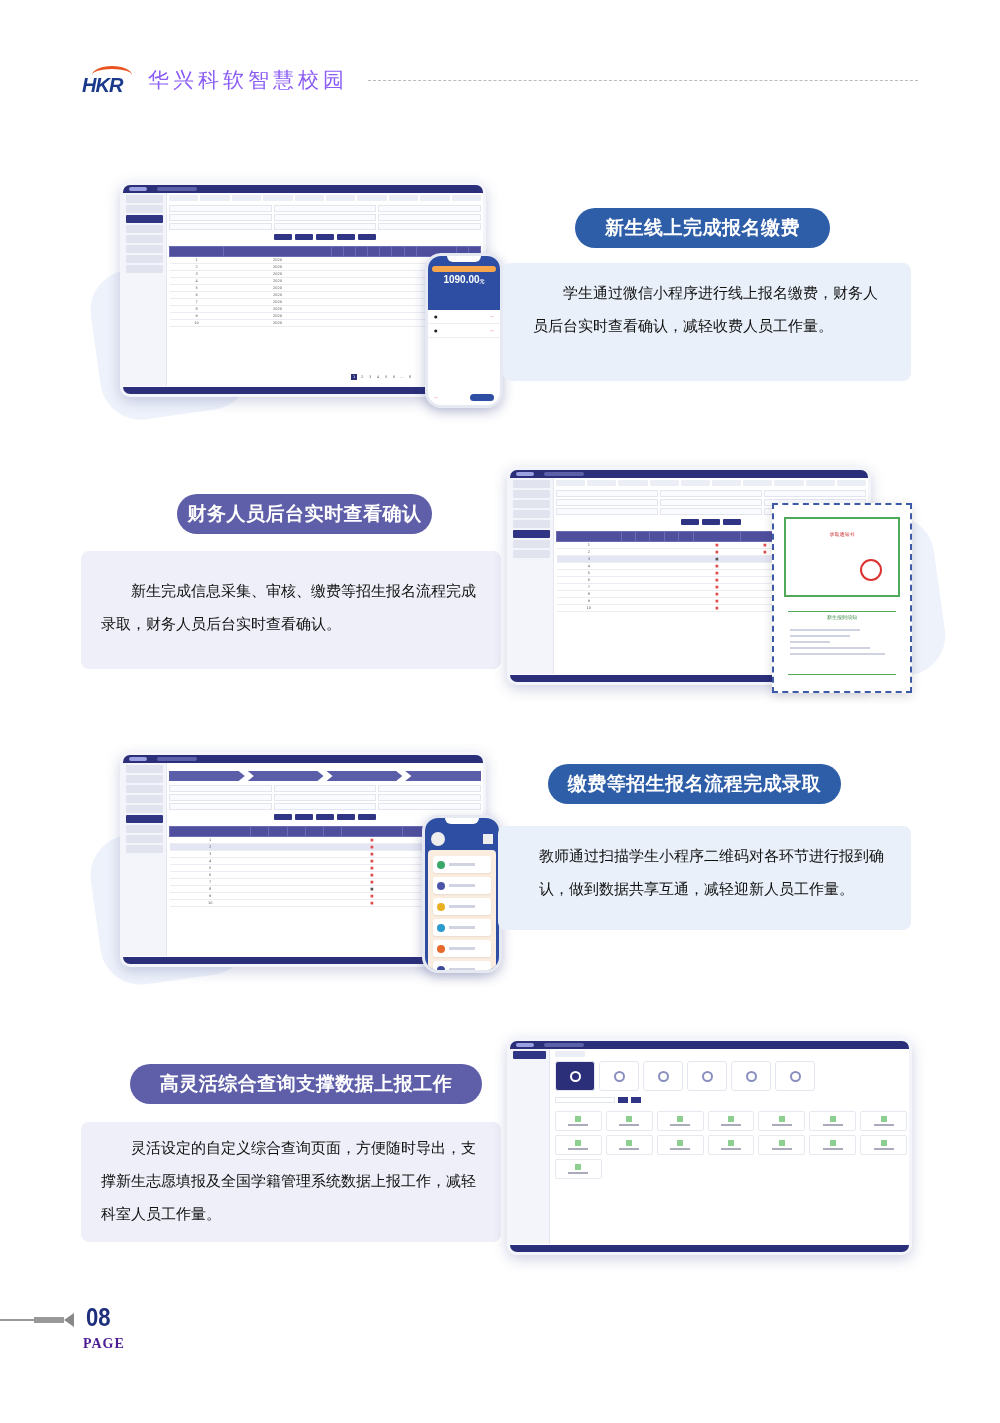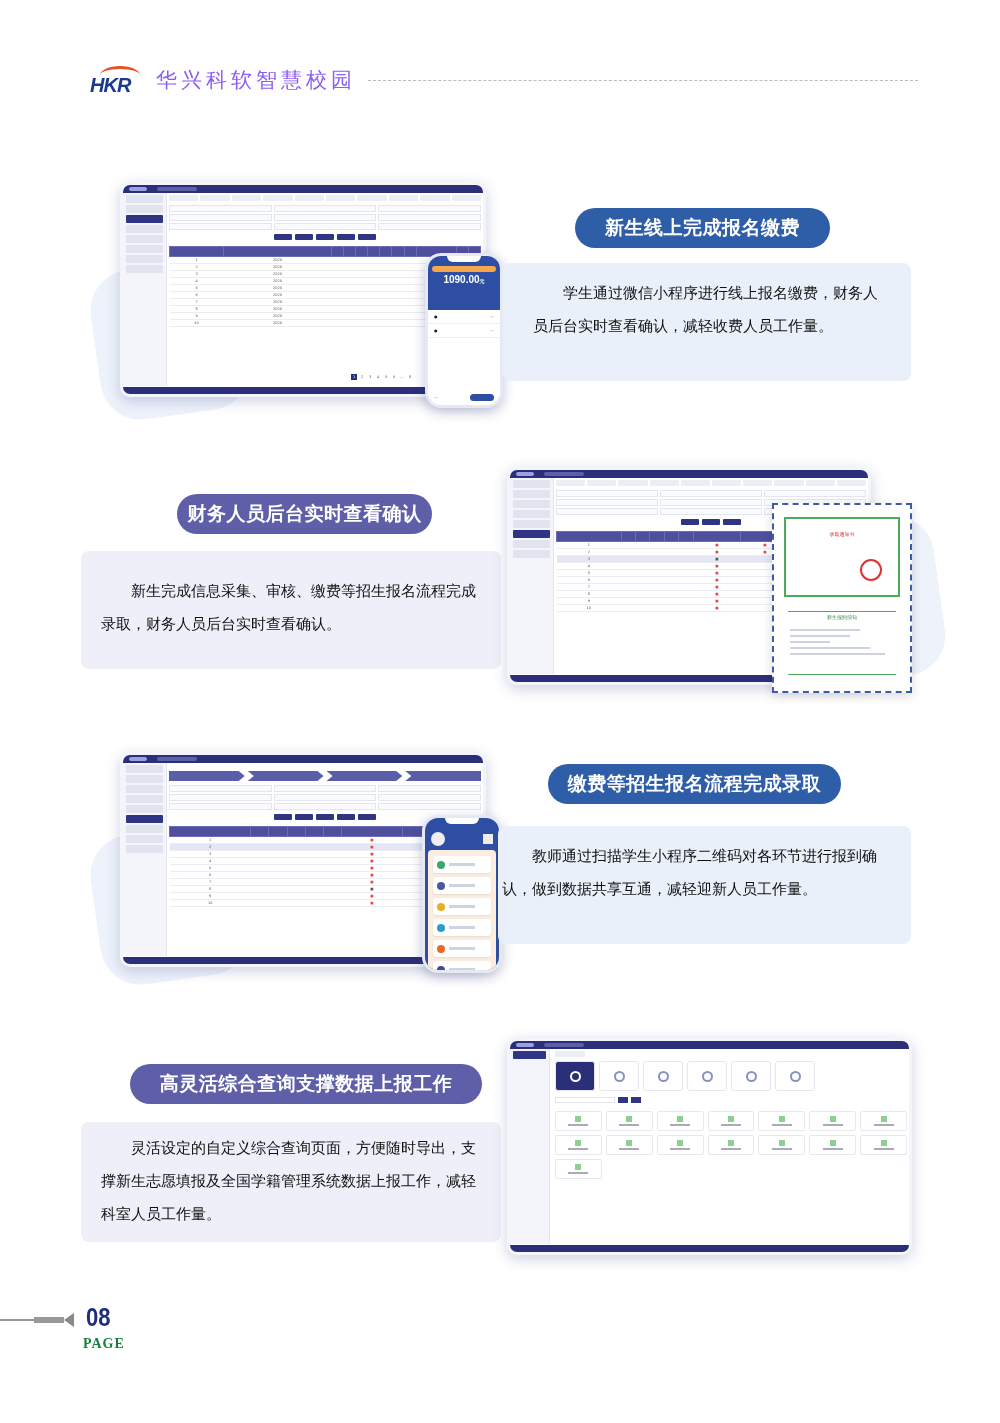--- a/index.html
+++ b/index.html
@@ -1,20 +1,20 @@
 <!DOCTYPE html>
 <html><head>
 <meta charset="utf-8">
 <style>
   * { box-sizing: border-box; margin: 0; padding: 0; }
   body { width: 1000px; height: 1423px; background: #ffffff; font-family: "DejaVu Sans", sans-serif; position: relative; overflow: hidden; color: #222; }
 
   
   .header { position: absolute; left: 82px; top: 62px; height: 36px; display: flex; align-items: center; }
-  .logo { width: 48px; height: 28px; position: relative; margin-left: 8px; }
+  .logo { width: 48px; height: 28px; position: relative; }
   .logo .arc { position: absolute; left: 10px; top: 0; width: 40px; height: 18px; border-top: 3px solid #e8531f; border-radius: 50% 50% 0 0; }
   .logo .txt { position: absolute; left: 0; top: 8px; font-weight: bold; font-style: italic; font-size: 20px; color: #1b3a8c; letter-spacing: -1px; font-family: "Liberation Sans", sans-serif; }
   .brand { margin-left: 18px; font-size: 21px; letter-spacing: 4px; color: #8b5cf6; font-family: "DejaVu Sans", sans-serif; }
   .header-rule { position: absolute; left: 368px; top: 80px; width: 550px; border-top: 1px dashed #bbb; }
 
   
   .bgshape { position: absolute; background: #eef2fb; border-radius: 40px; transform: rotate(-8deg); }
 
   
   .frame { position: absolute; background: #fff; border-radius: 10px; box-shadow: 0 4px 14px rgba(60,70,140,0.25); border: 3px solid #f4f5fb; overflow: hidden; }
@@ -83,21 +83,21 @@
   .panel { position: absolute; border-radius: 8px; font-size: 15px; line-height: 33px; color: #111; padding: 14px 20px; }
   .panel.blue { background: #e9f0f9; }
   .panel.purple { background: #eeeff8; }
   .panel p { text-indent: 2em; }
 
   
   .pgline { position: absolute; left: 0; top: 1319px; width: 60px; border-top: 2px solid #999; }
   .pgbar { position: absolute; left: 34px; top: 1317px; width: 30px; height: 6px; background: #999; }
   .pgarrow { position: absolute; left: 64px; top: 1313px; width: 0; height: 0; border-top: 7px solid transparent; border-bottom: 7px solid transparent; border-right: 10px solid #888; }
   .pgnum { position: absolute; left: 86px; top: 1302px; font-size: 26px; font-weight: bold; color: #1e2f7c; font-family: "Liberation Sans", sans-serif; transform: scaleX(0.85); transform-origin: left; }
-  .pglabel { position: absolute; left: 83px; top: 1336px; font-size: 14px; font-weight: bold; color: #15803d; font-family: "Liberation Serif", serif; letter-spacing: 1px; }
+  .pglabel { position: absolute; left: 83px; top: 1336px; font-size: 14px; font-weight: bold; color: #4c1d95; font-family: "Liberation Serif", serif; letter-spacing: 1px; }
 </style>
 </head>
 <body>
 
 <div class="header">
   <div class="logo">
     <div class="arc"></div>
     <div class="txt">HKR</div>
   </div>
   <div class="brand">华兴科软智慧校园</div>
@@ -767,21 +767,21 @@
         </div>
       <div class="card">
           <div class="ic" style="background:#3e4a9a"></div>
           <div class="ln"></div>
         </div>
     </div>
   </div>
 </div>
 
 <div class="pill blue" style="left:548px;top:764px;width:293px;">缴费等招生报名流程完成录取</div>
-<div class="panel blue" style="left:498px;top:826px;width:413px;height:118px;padding-left:4px;">
+<div class="panel blue" style="left:498px;top:826px;width:413px;height:104px;padding-left:4px;text-align:center;">
   <p>教师通过扫描学生小程序二维码对各环节进行报到确认，做到数据共享互通，减轻迎新人员工作量。</p>
 </div>
 
 <div class="pill purple" style="left:130px;top:1064px;width:352px;">高灵活综合查询支撑数据上报工作</div>
 <div class="panel purple" style="left:81px;top:1122px;width:420px;height:120px;padding-left:20px;padding-top:10px;">
   <p>灵活设定的自定义综合查询页面，方便随时导出，支撑新生志愿填报及全国学籍管理系统数据上报工作，减轻科室人员工作量。</p>
 </div>
 
 <div class="frame" style="left:507px;top:1038px;width:405px;height:217px;">
   <div class="topbar">

